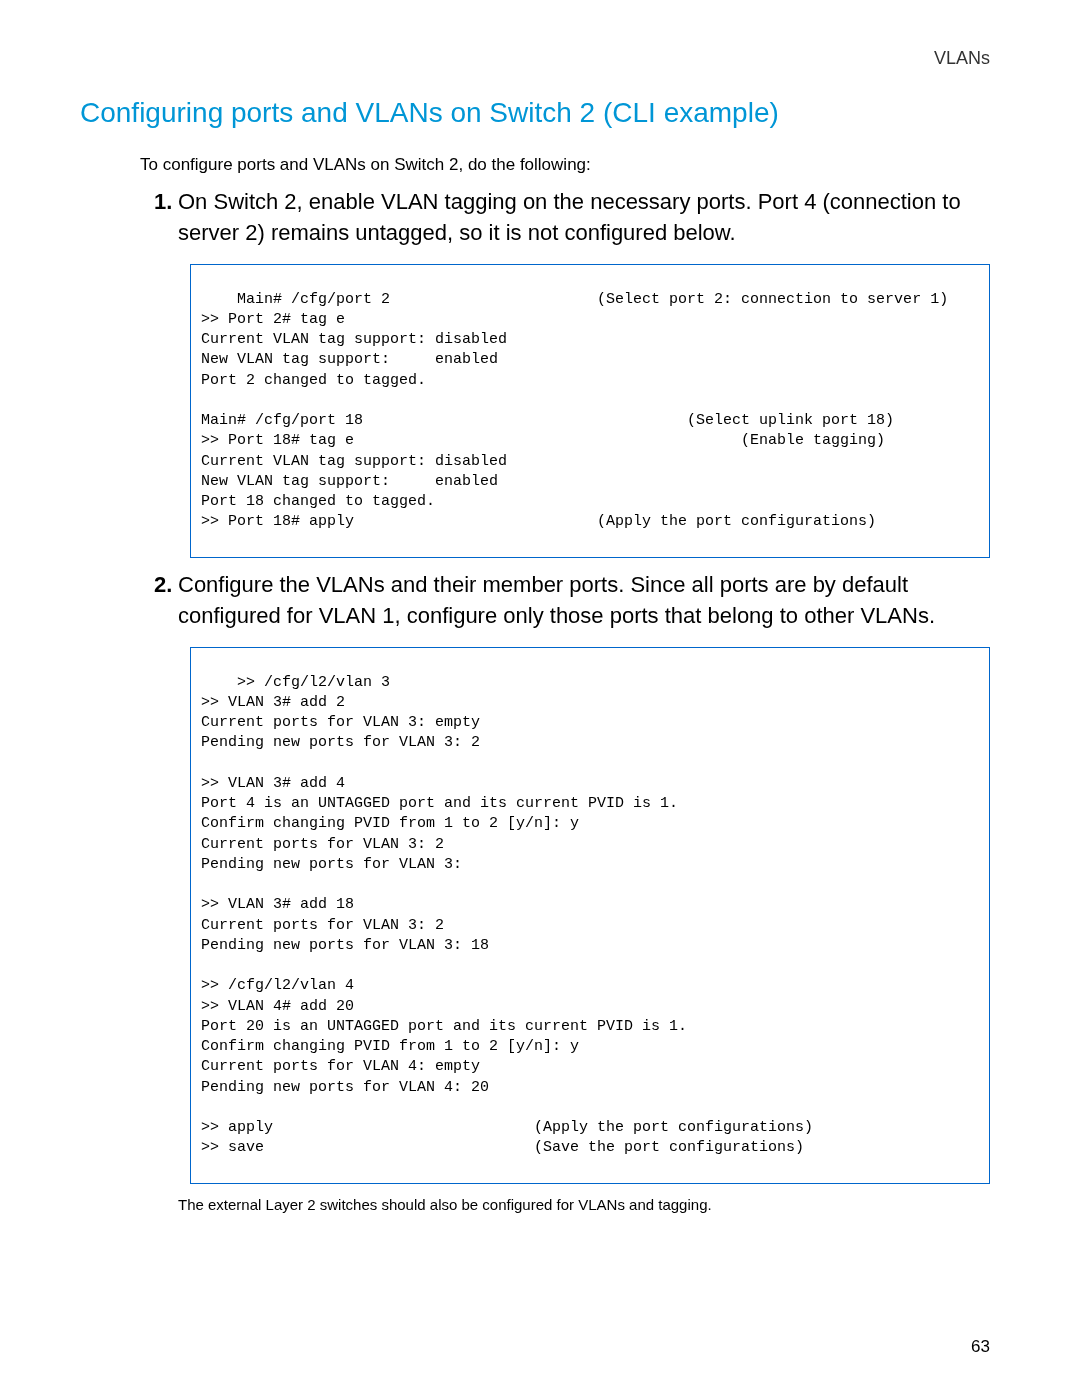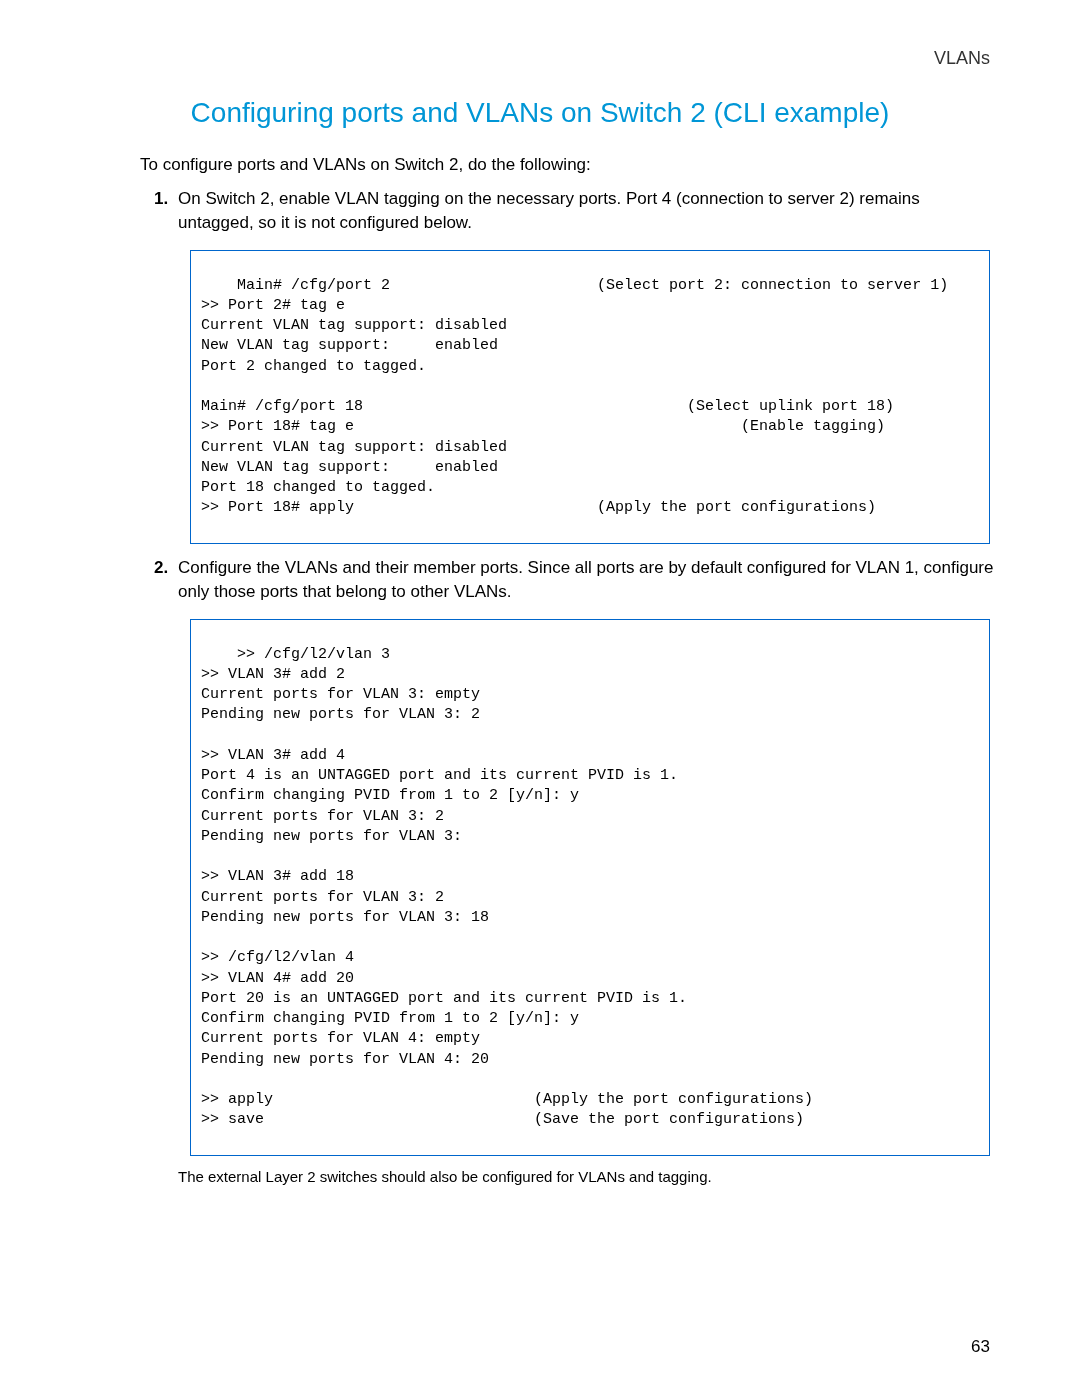--- a/index.html
+++ b/index.html
@@ -23,30 +23,29 @@
     color: #333;
     margin-bottom: 28px;
     margin-right: 10px;
   }
   .main-title {
     color: #0096d6;
     font-size: 28px;
     font-weight: 400;
     margin: 0 0 24px 0;
     font-family: Arial, Helvetica, sans-serif;
-    text-align: center;
   }
   .intro {
     font-size: 17px;
     margin: 12px 0 10px 60px;
     line-height: 1.4;
   }
   .step {
     margin: 0 0 6px 74px;
-    font-size: 17px;
+    font-size: 22px;
     line-height: 1.4;
     text-indent: -24px;
     padding-left: 24px;
   }
   .step .num {
     font-weight: bold;
     display: inline-block;
     width: 24px;
     text-indent: 0;
   }

